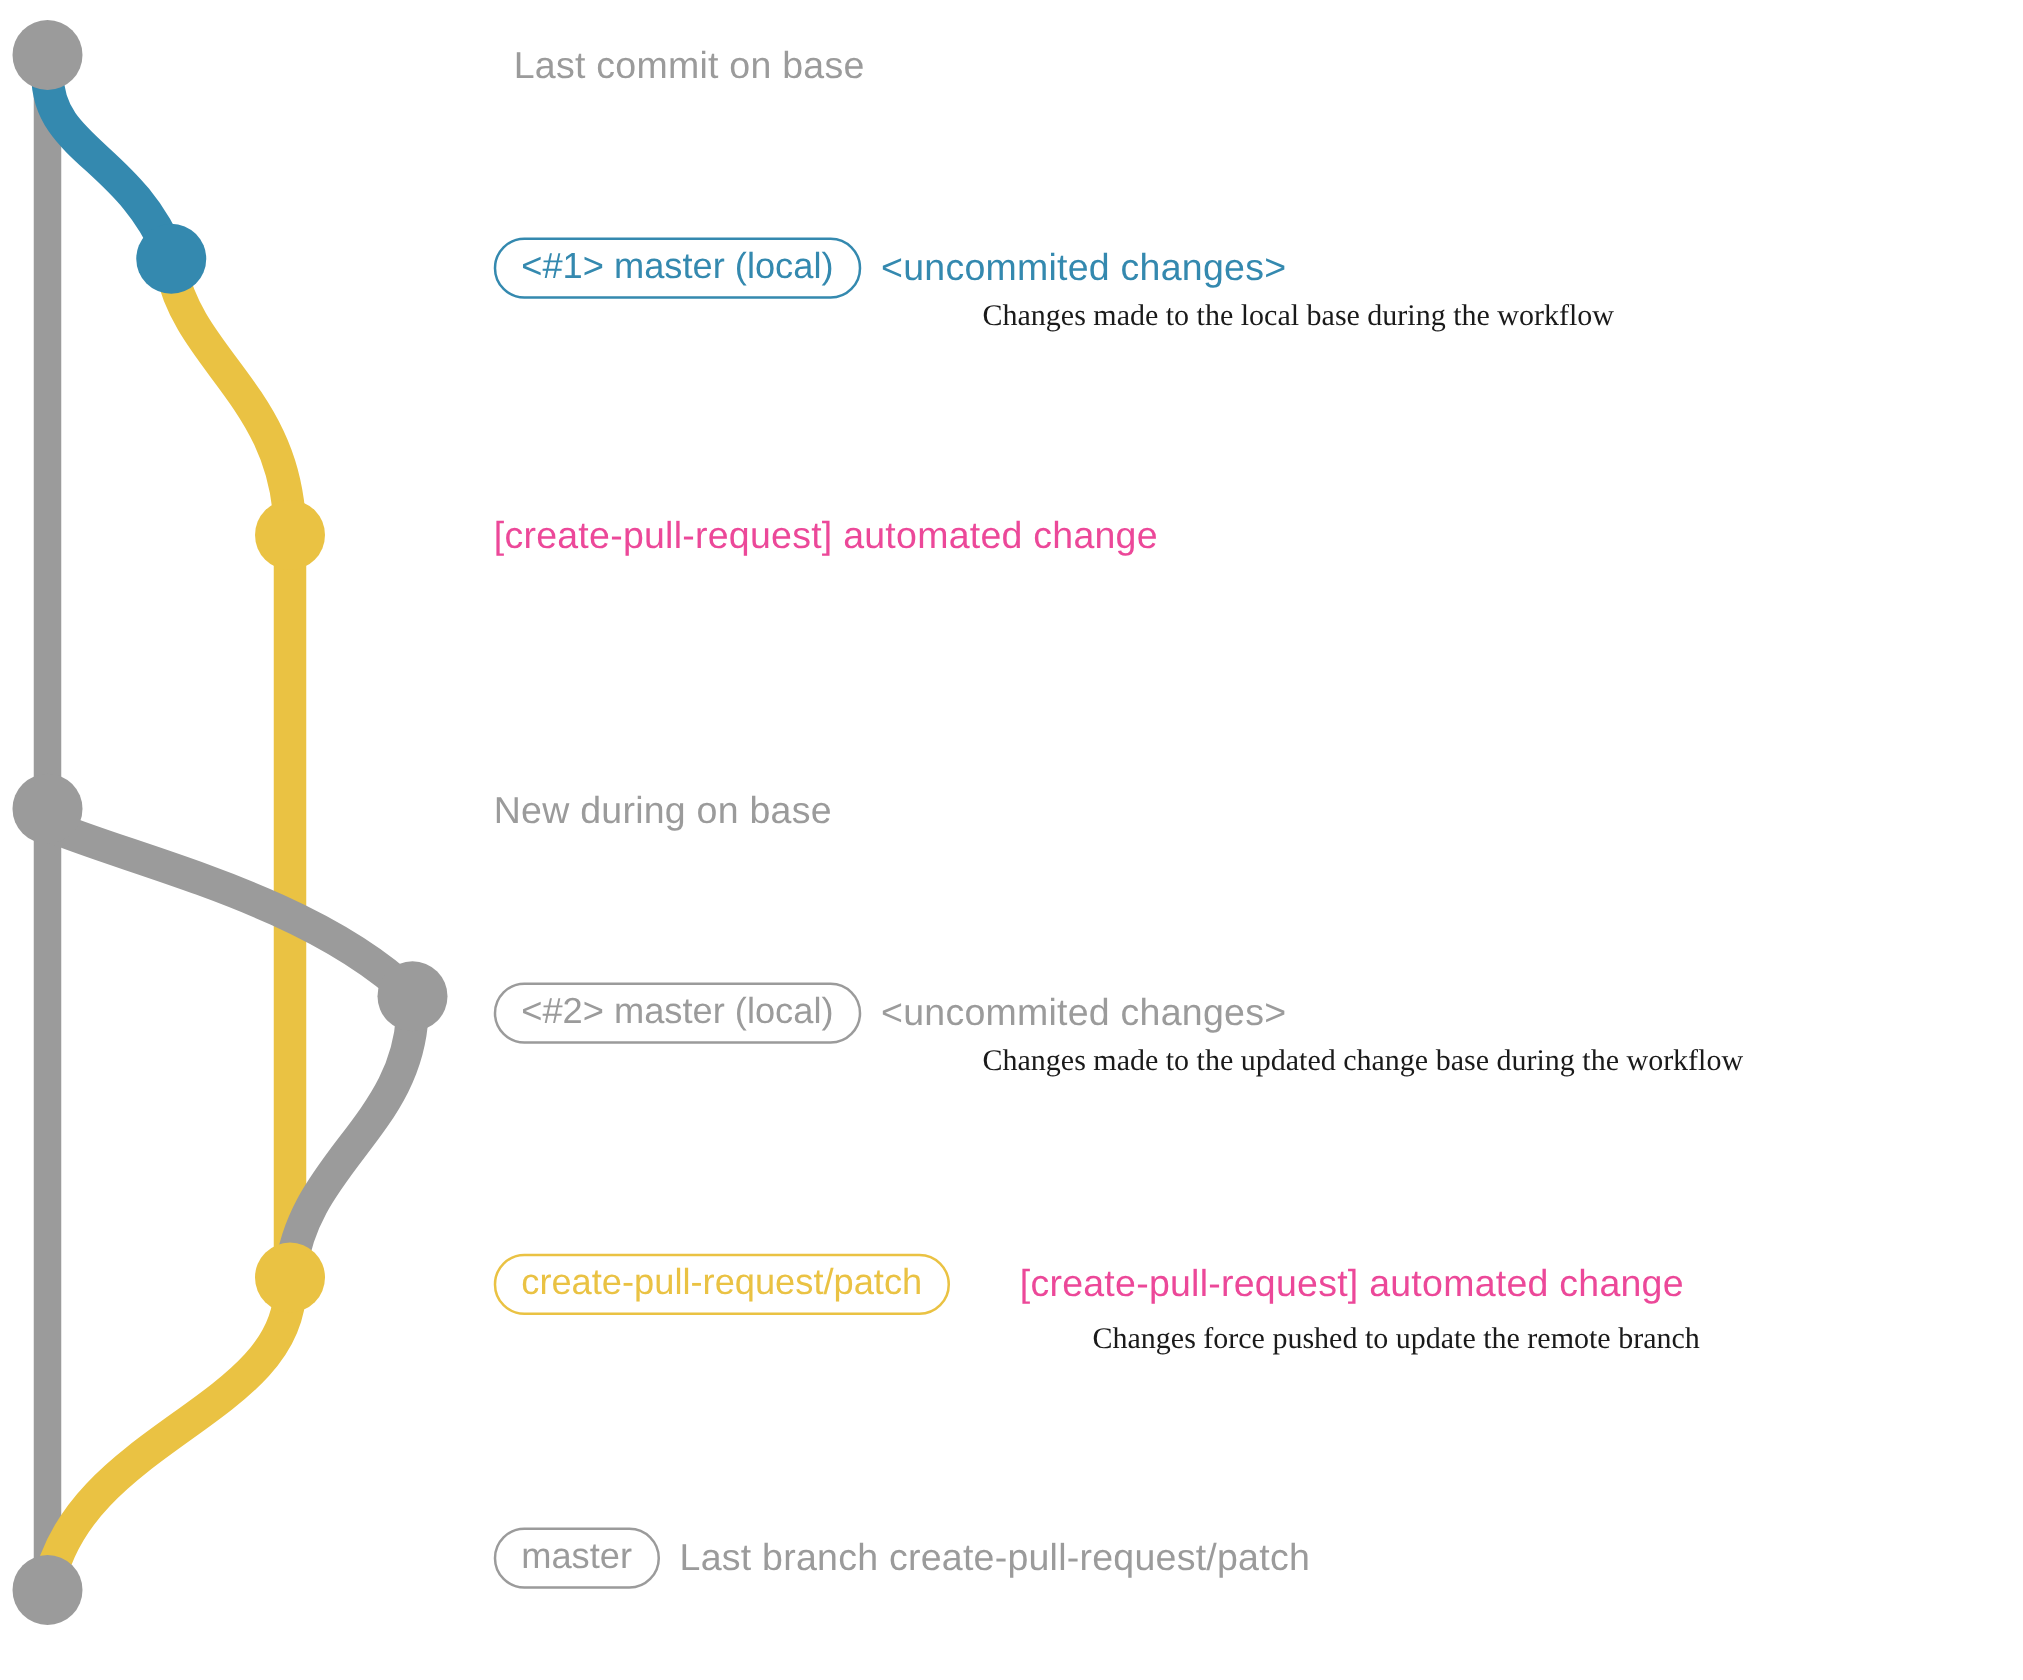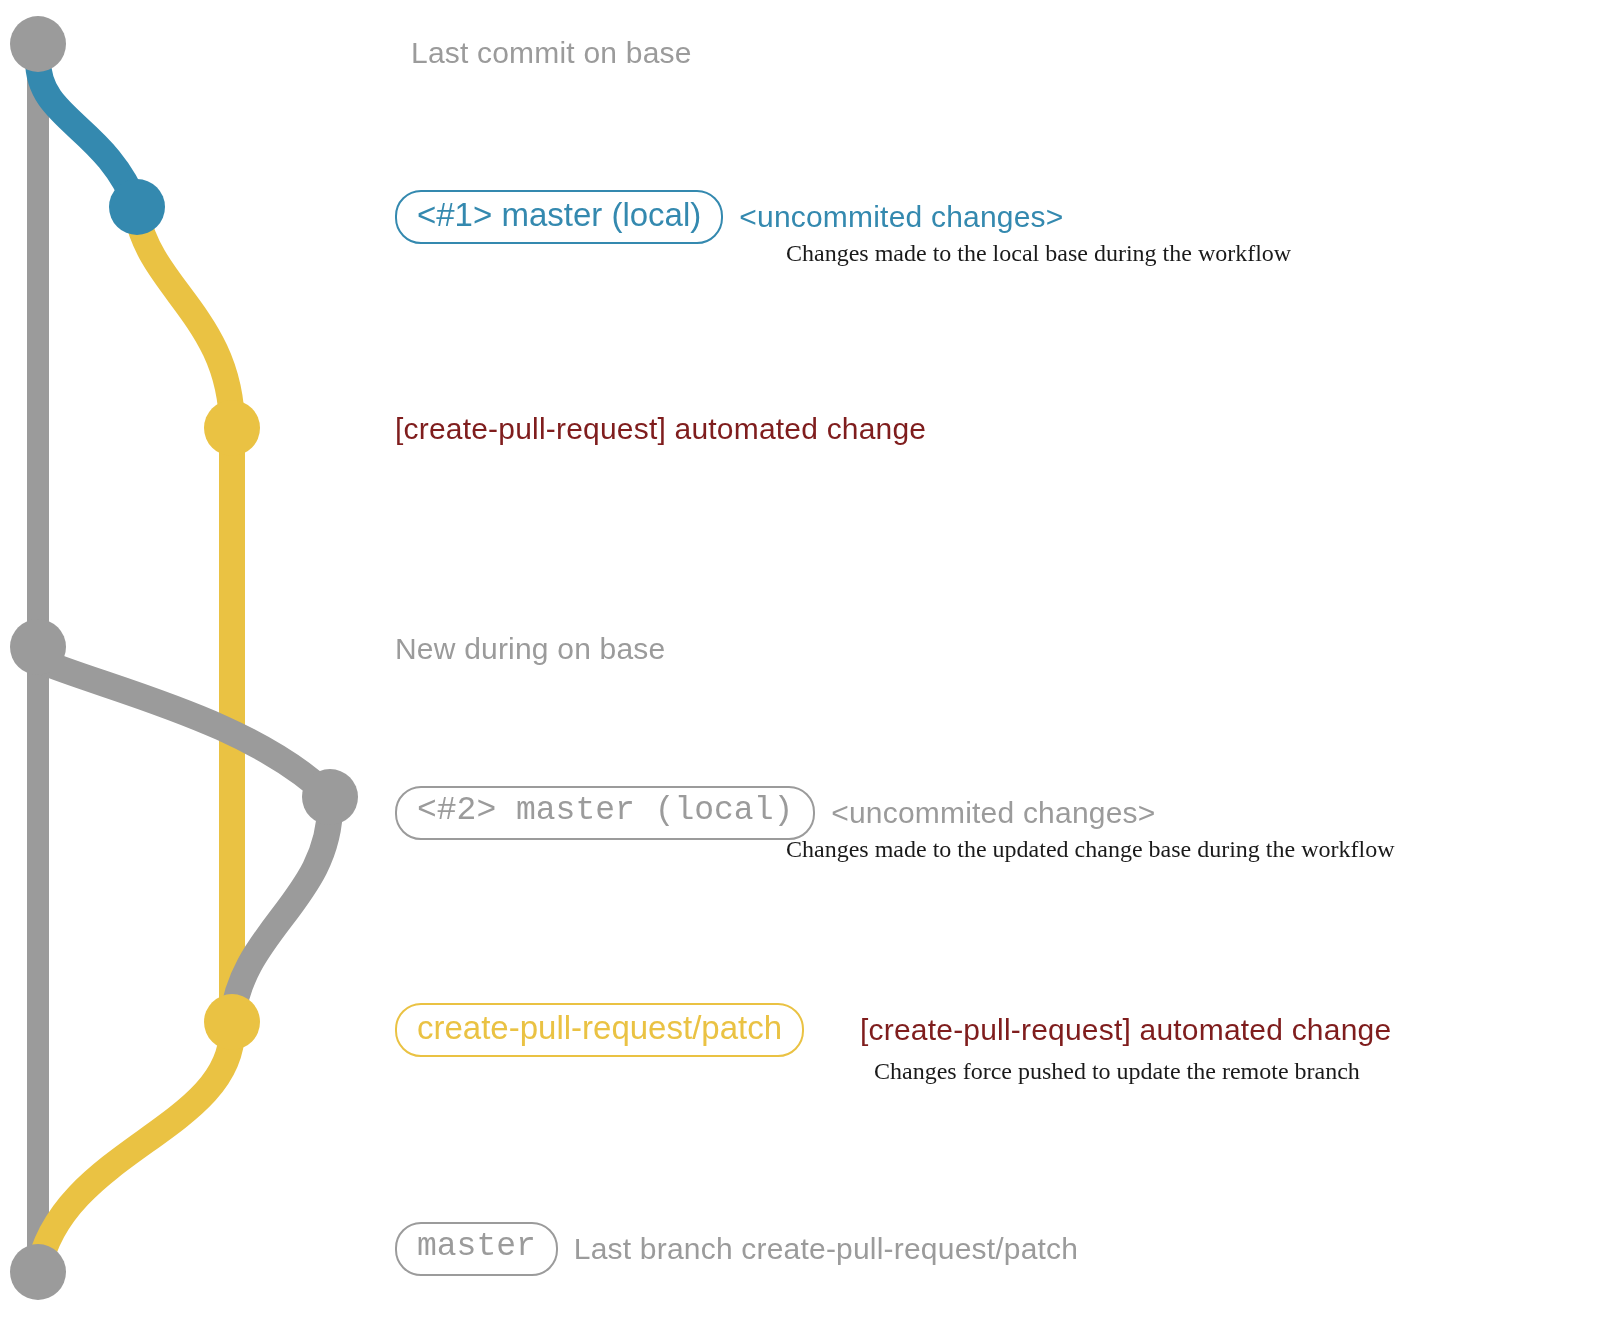--- a/index.html
+++ b/index.html
@@ -31,45 +31,44 @@
     left: 395px;
     display: flex;
     align-items: center;
     white-space: nowrap;
   }
   .badge {
     display: inline-block;
     border: 2px solid #404040;
     border-radius: 26px;
     padding: 6px 20px 9px 20px;
-    font-size: 33px;
+    font-size: 29px;
     line-height: 1.05;
     color: #9b9b9b;
     background: #ffffff;
   }
   .badge.blue {
     border-color: #3489af;
     color: #3489af;
   }
   .badge.yellow {
     border-color: #eac243;
     color: #eac243;
   }
   .badge.gray {
     border-color: #9b9b9b;
     color: #9b9b9b;
-    font-family: Liberation Mono, monospace;
   }
   .subject {
     font-size: 30px;
     margin-left: 16px;
     letter-spacing: 0.2px;
   }
   .subject.blue { color: #3489af; }
-  .subject.yellow { color: #7f1d1d; }
+  .subject.yellow { color: #ec4899; }
   .subject.gray { color: #9b9b9b; }
   .desc {
     position: absolute;
     font-family: "Liberation Serif", serif;
     font-size: 24px;
     color: #1a1a1a;
     white-space: nowrap;
   }
 </style>
 </head>

